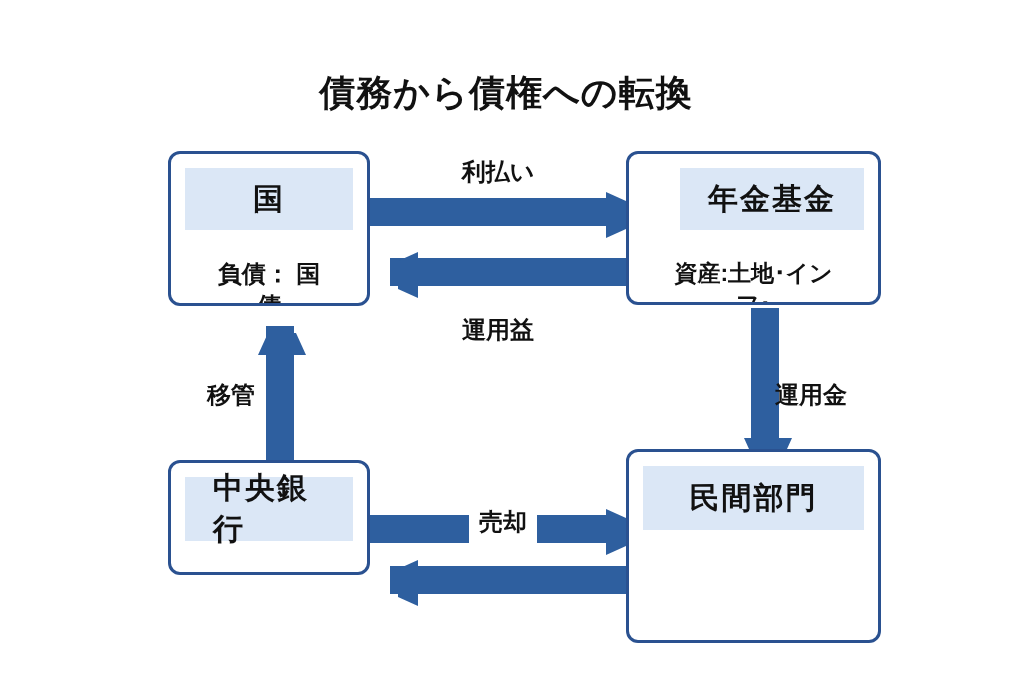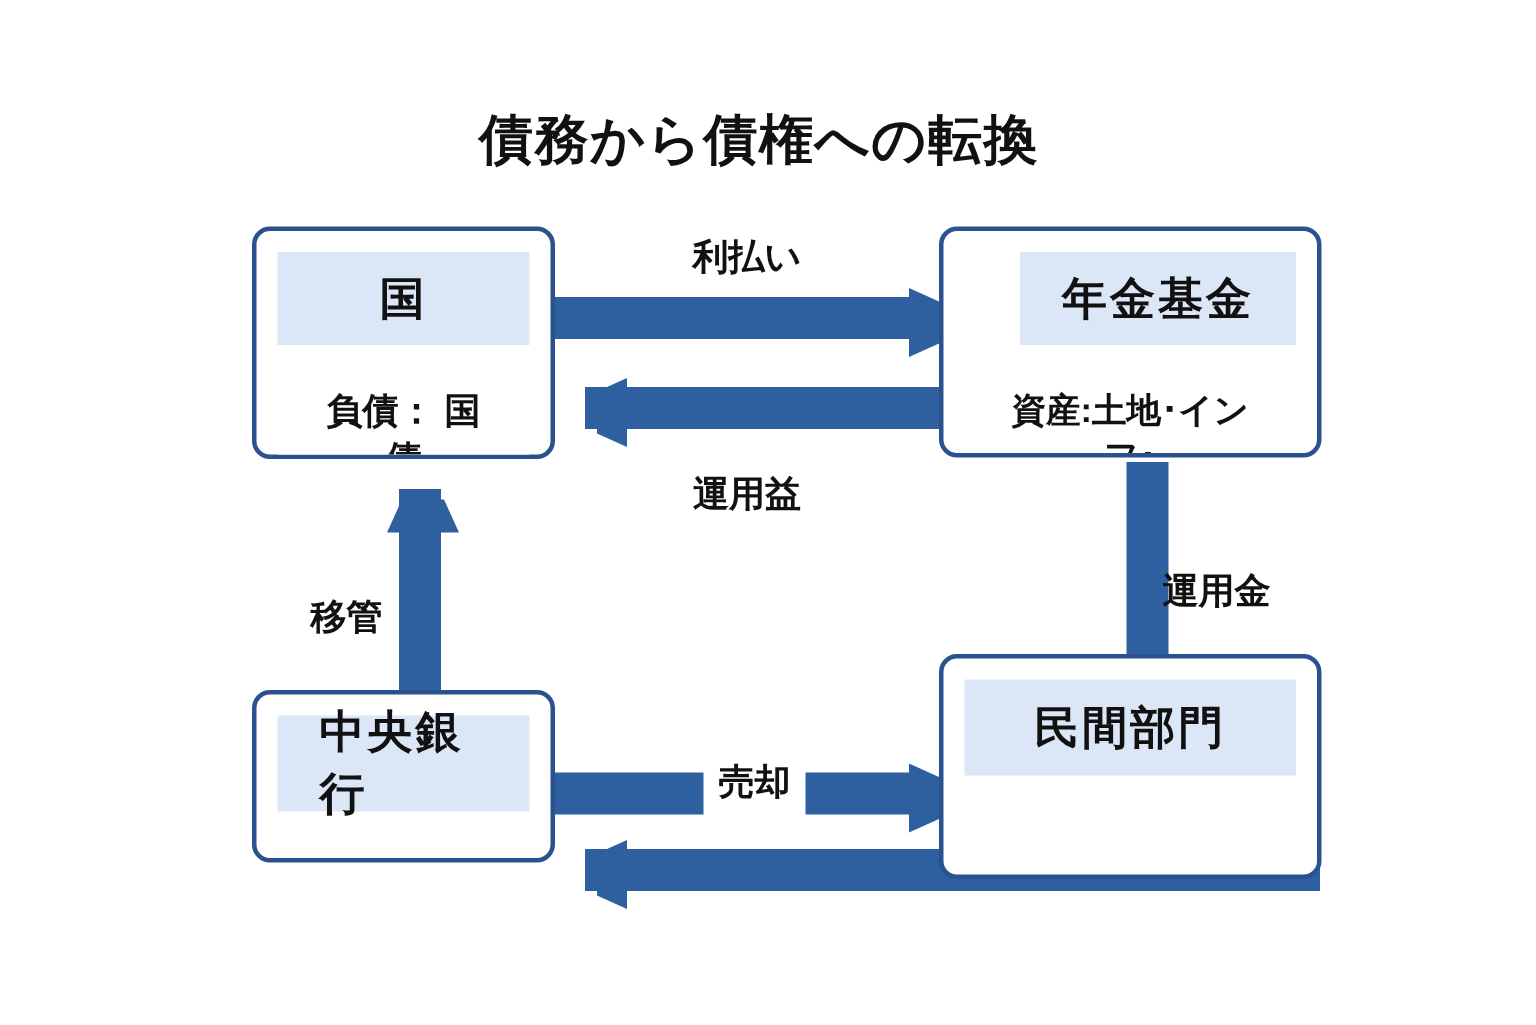--- a/index.html
+++ b/index.html
@@ -59,21 +59,21 @@
     flex-direction: column;
     align-items: center;
     justify-content: center;
     font-size: 24px;
     font-weight: 600;
     text-align: center;
   }
   .node-kuni   { left: 140px; top: 123px; width: 202px; height: 155px; }
   .node-nenkin { left: 598px; top: 123px; width: 255px; height: 154px; align-items: flex-end; }
   .node-chuo   { left: 140px; top: 432px; width: 202px; height: 115px; }
-  .node-minkan { left: 598px; top: 408px; width: 255px; height: 150px; }
+  .node-minkan { left: 598px; top: 421px; width: 255px; height: 194px; }
   .node-kuni .node-header, .node-nenkin .node-header { height: 62px; }
   .node-chuo .node-header, .node-minkan .node-header { height: 64px; }
   .node-nenkin .node-body { font-size: 23px; line-height: 31px; letter-spacing: 0; }
   .body-line { display: block; }
   
   .edge-line { position: absolute; background: var(--arrow); z-index: 0; }
   .head { position: absolute; width: 0; height: 0; z-index: 1; }
   .head-right { border-top: 9px solid transparent; border-bottom: 9px solid transparent; border-left: 20px solid var(--arrow); }
   .head-left  { border-top: 9px solid transparent; border-bottom: 9px solid transparent; border-right: 20px solid var(--arrow); }
   .head-up    { border-left: 10px solid transparent; border-right: 10px solid transparent; border-bottom: 22px solid var(--arrow); }
@@ -91,21 +91,21 @@
   .edge-label.on-line { background: var(--background); padding: 0 10px 10px 10px; }
   
   .line-riharai  { left: 342px; top: 170px; width: 236px; height: 5px; }
   .head-riharai  { left: 578px; top: 164px; }
   .label-riharai { left: 470px; top: 129px; }
   .line-unyoeki  { left: 362px; top: 230px; width: 490px; height: 5px; }
   .head-unyoeki  { left: 342px; top: 224px; }
   .label-unyoeki { left: 470px; top: 260px; margin-top: 13px; }
   .line-ikan     { left: 238px; top: 298px; width: 5px;  height: 135px; }
   .head-ikan     { left: 230px; top: 277px; }
-  .label-ikan    { left: 203px; top: 355px; }
+  .label-ikan    { left: 203px; top: 338px; }
   .line-unyokin  { left: 723px; top: 280px; width: 5px;  height: 132px; }
   .head-unyokin  { left: 716px; top: 410px; }
   .label-unyokin { left: 783px; top: 338px; }
   .line-baikyaku  { left: 342px; top: 487px; width: 236px; height: 5px; }
   .head-baikyaku  { left: 578px; top: 481px; }
   .label-baikyaku { left: 475px; top: 458px; margin-top: 21px; }
   .line-return   { left: 362px; top: 538px; width: 490px; height: 5px; }
   .head-return   { left: 342px; top: 532px; }
 </style>
 </head>

